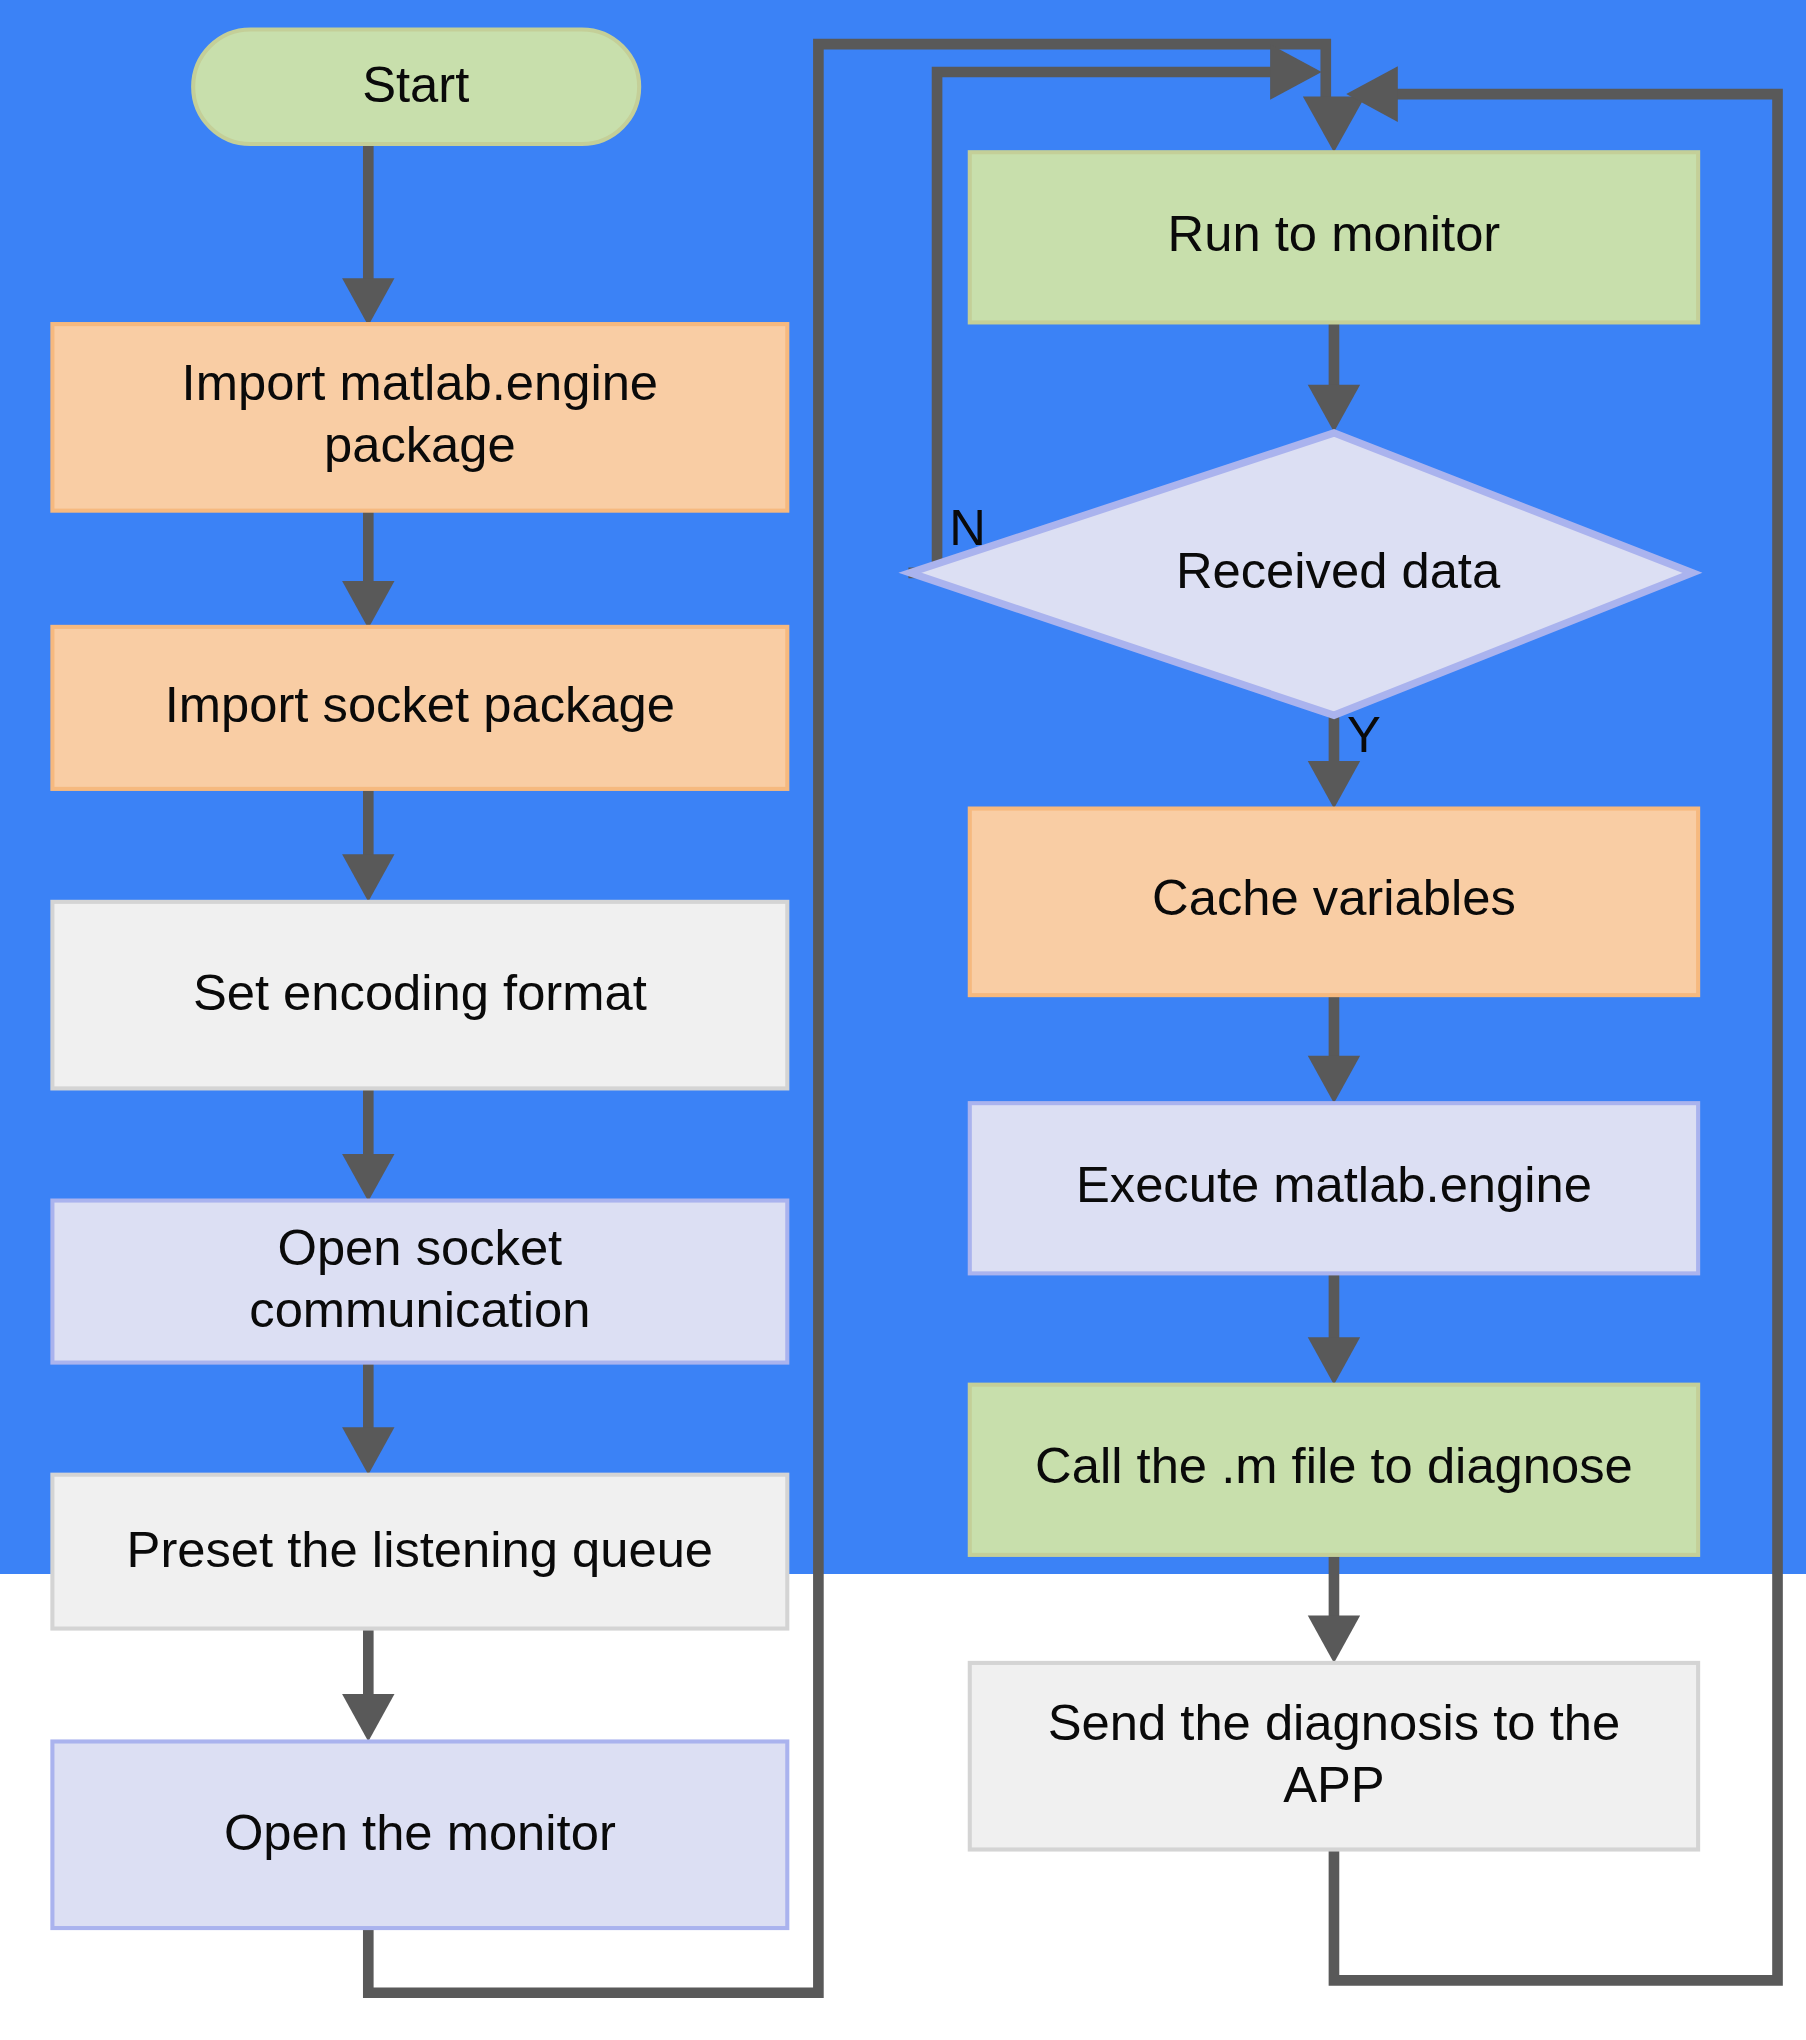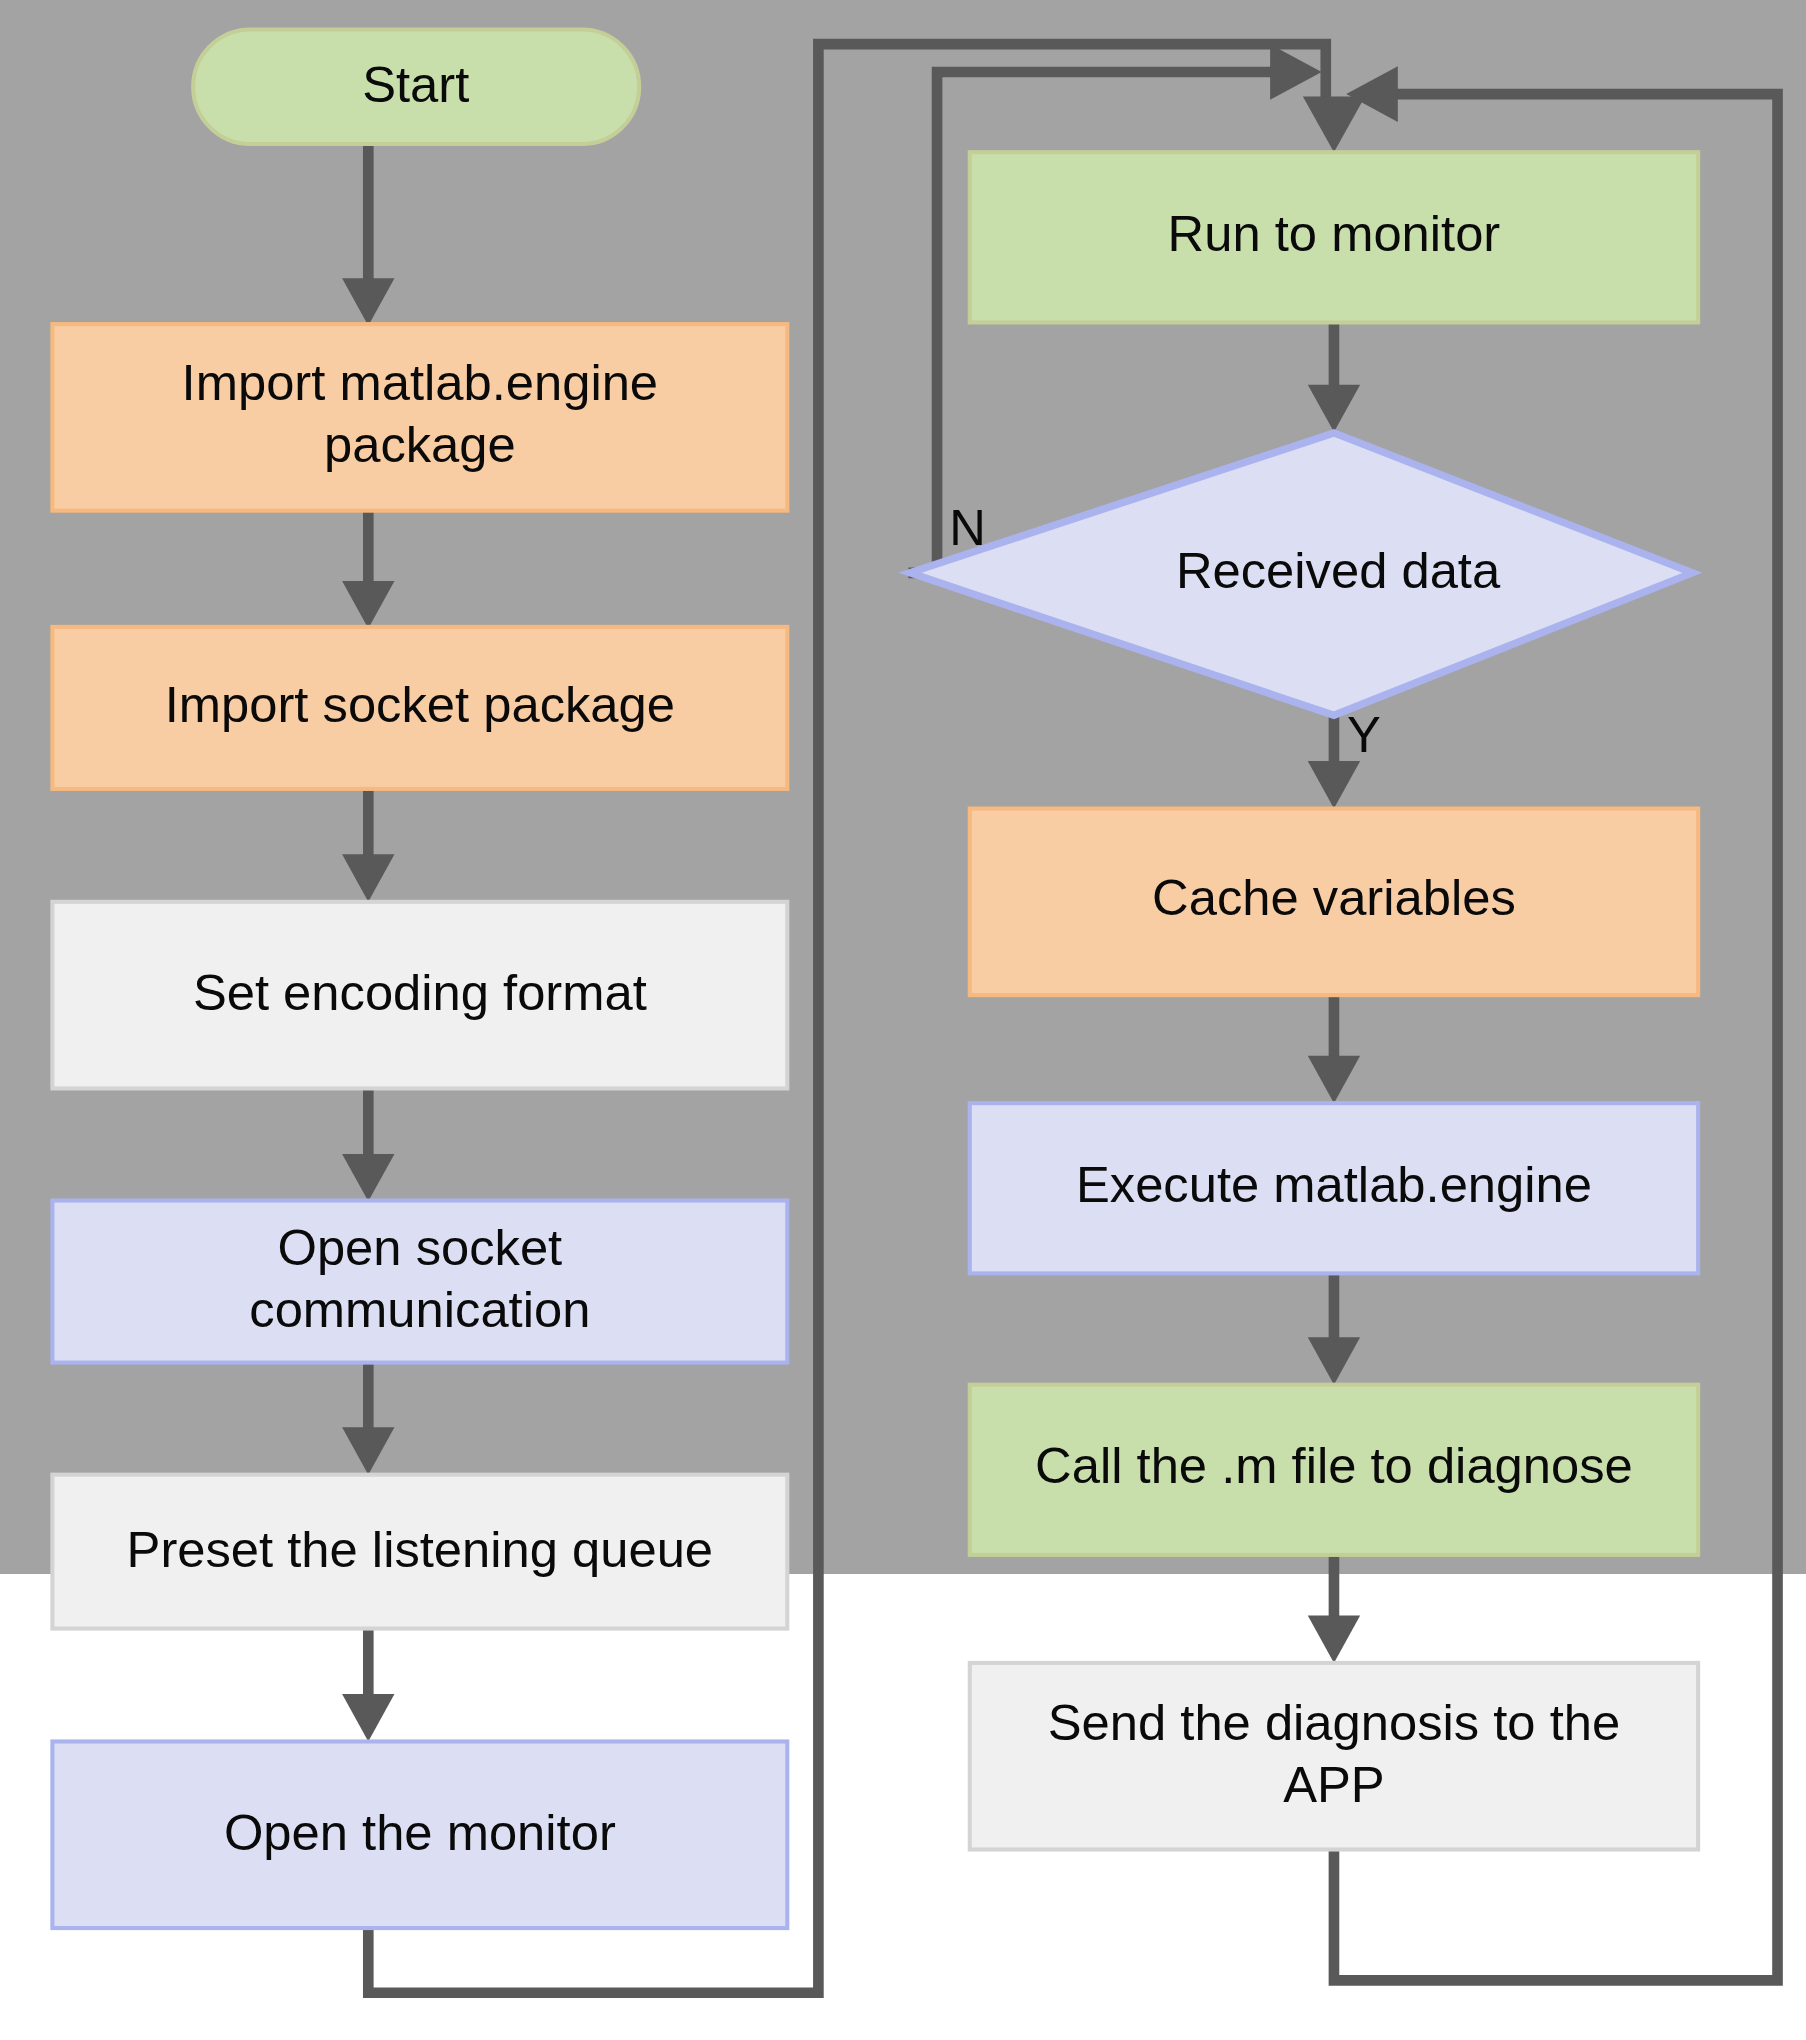--- a/index.html
+++ b/index.html
@@ -10,21 +10,21 @@
   body {
     width: 1807px;
     height: 2041px;
     font-family: "Liberation Sans", sans-serif;
     overflow: hidden;
   }
   #flowchart-root {
     position: relative;
     width: 1807px;
     height: 1574px;
-    background: #a3a3a3;
+    background: #3b82f6;
   }
   svg#flow-svg {
     position: absolute;
     top: 0;
     left: 0;
     width: 1807px;
     height: 2041px;
     display: block;
   }
   .node-label {

